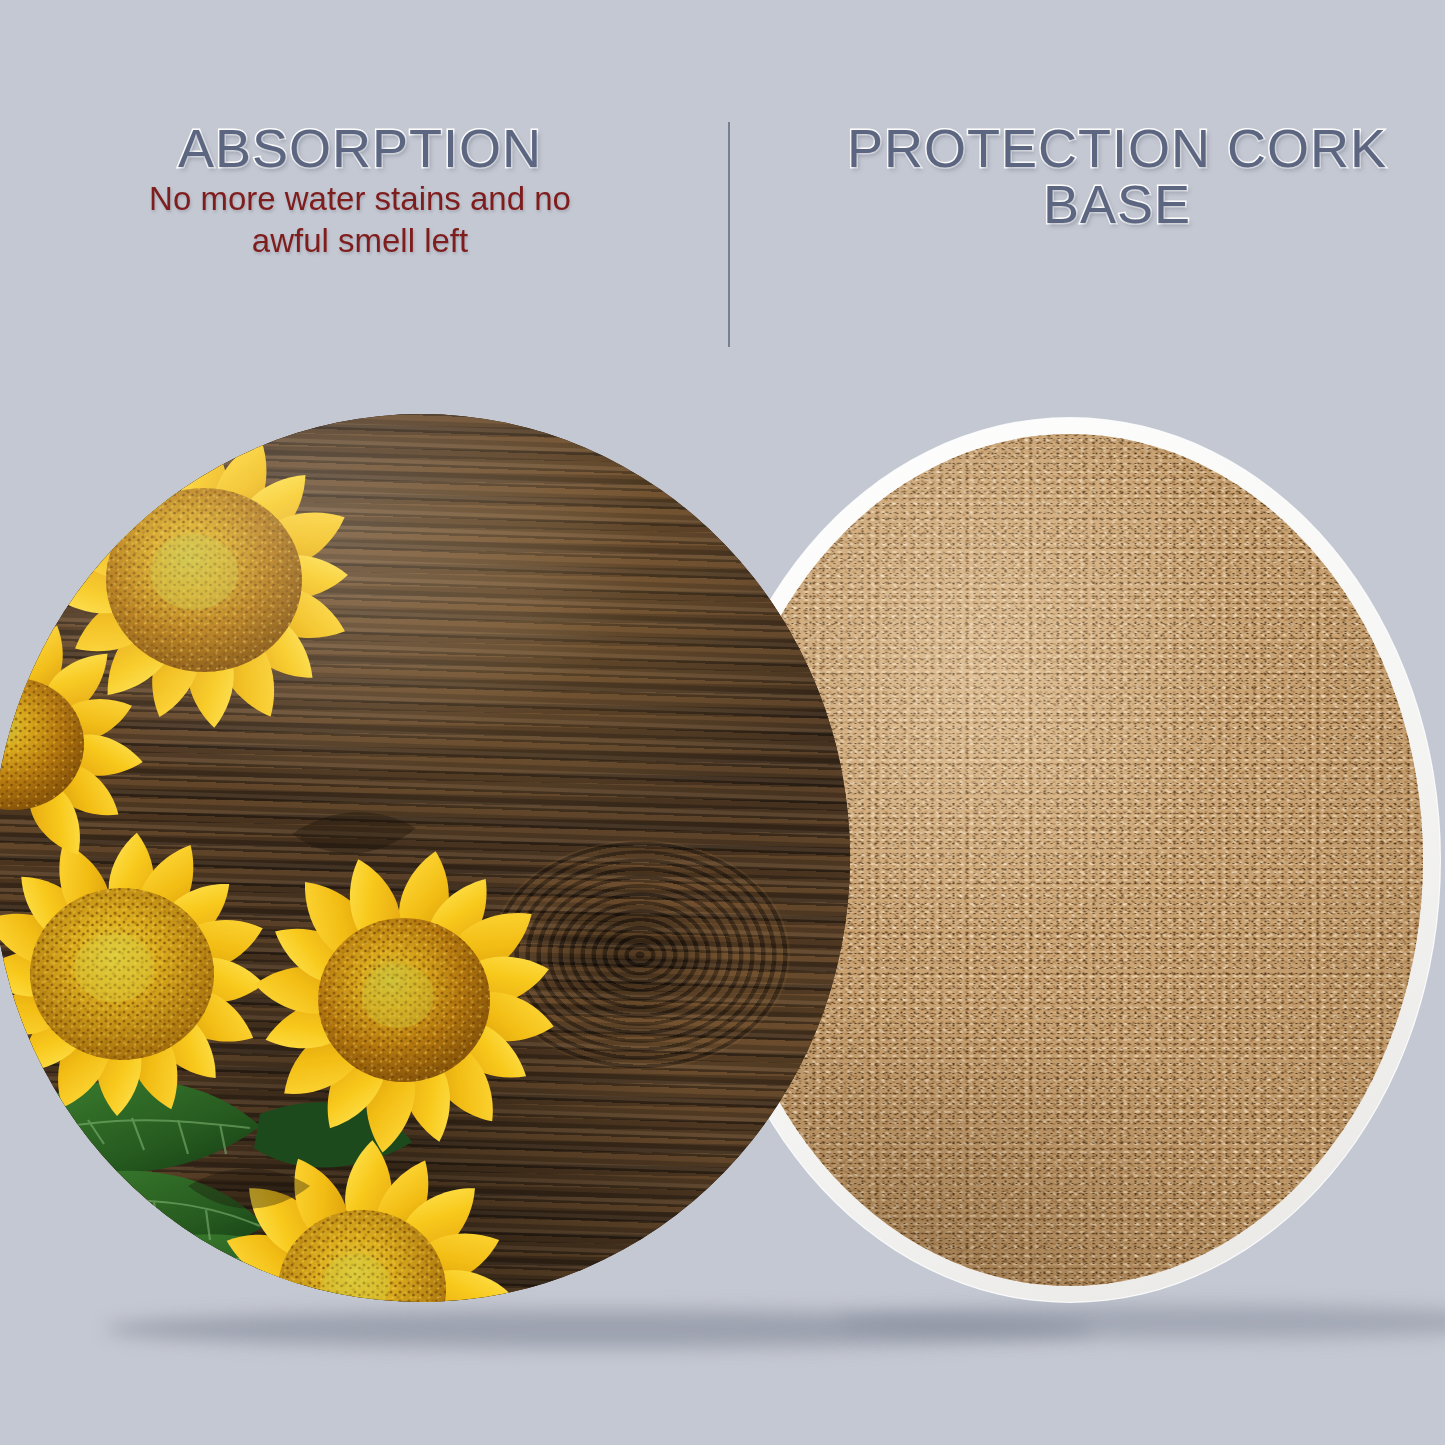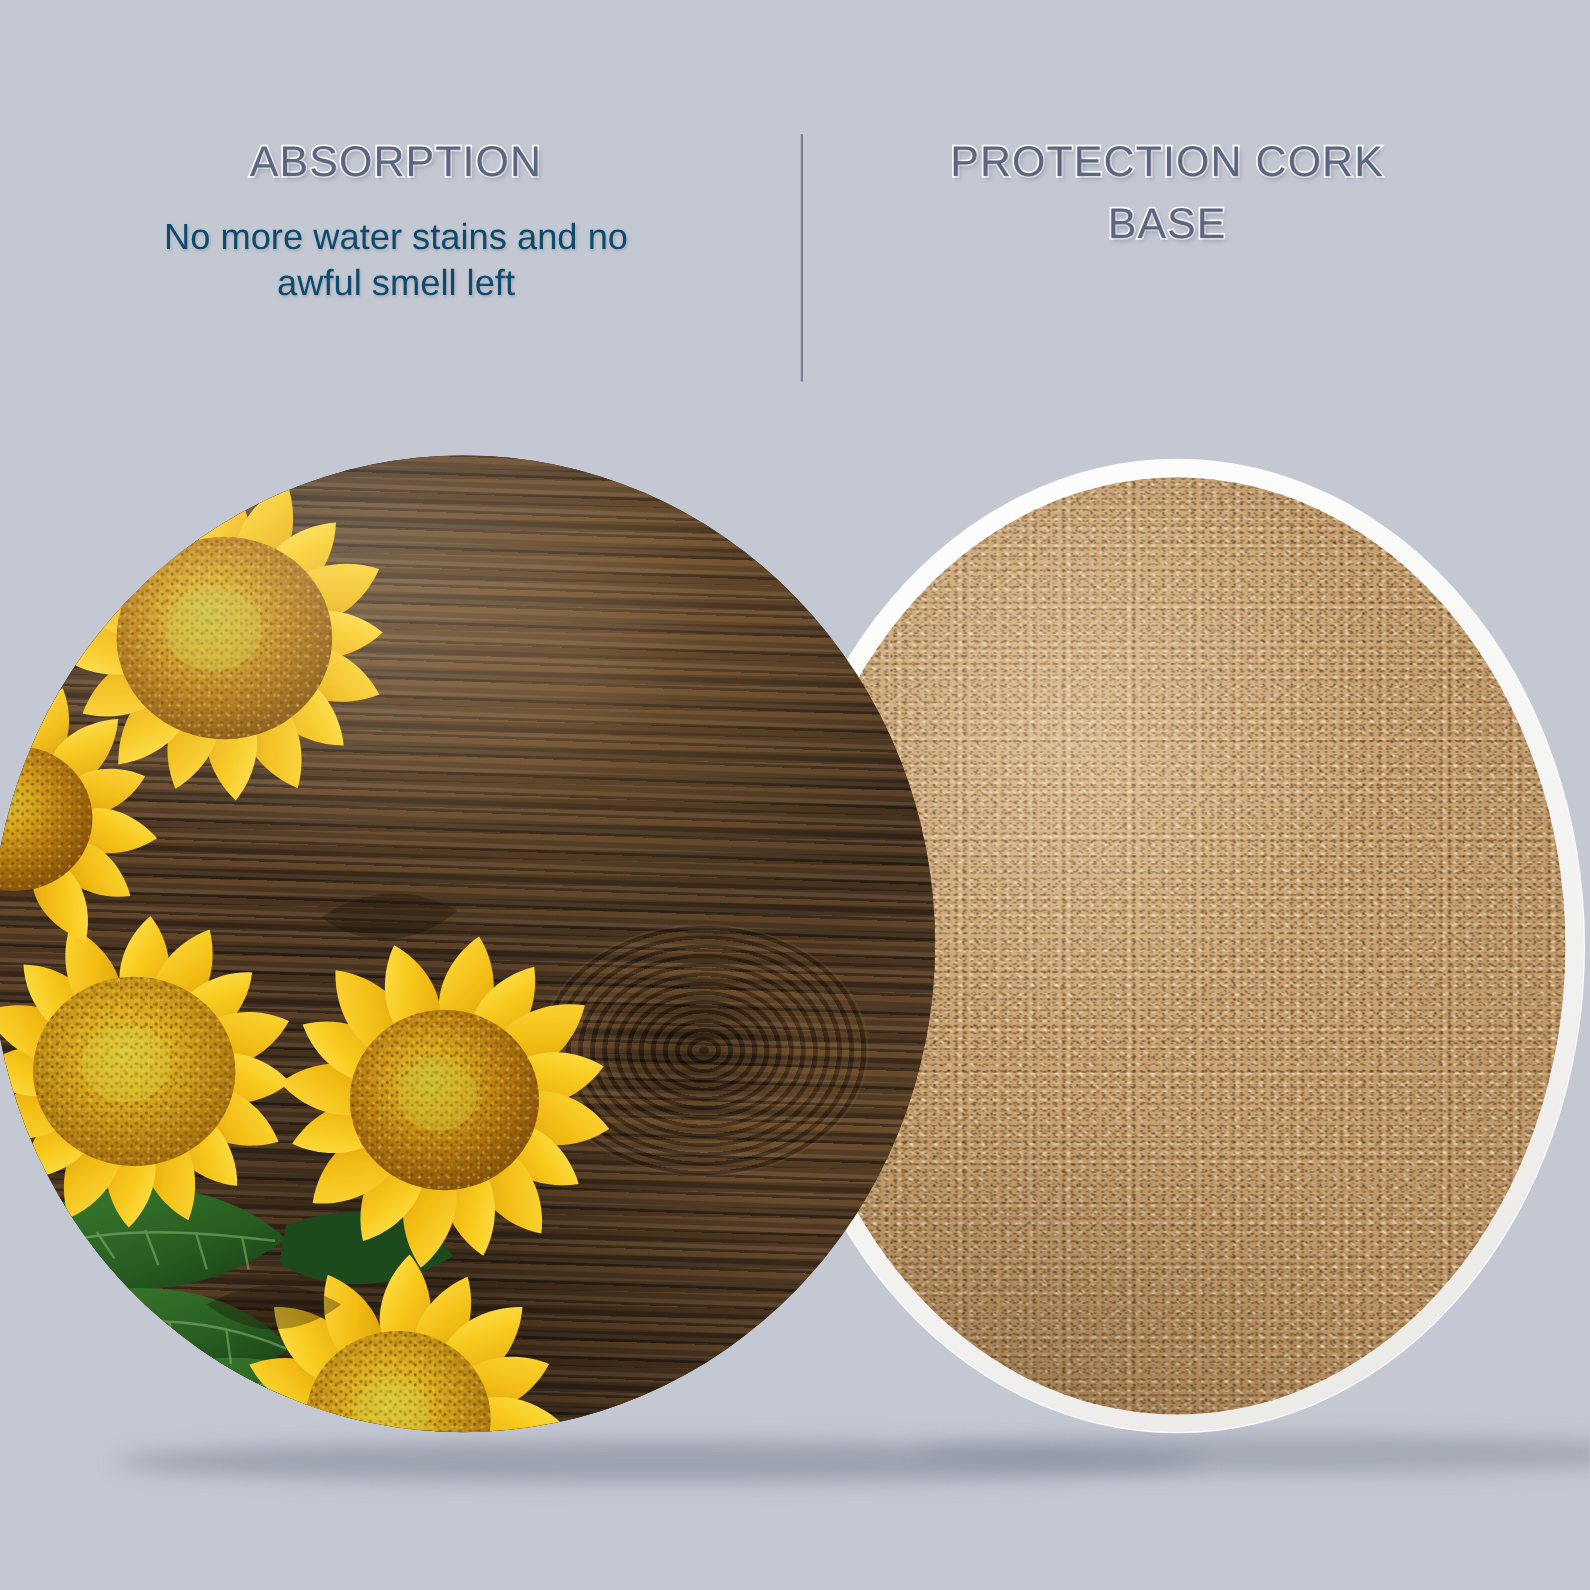--- a/index.html
+++ b/index.html
@@ -7,33 +7,33 @@
     width:1445px;height:1445px;overflow:hidden;
     font-family:"Liberation Sans","DejaVu Sans",sans-serif;
     background:#c4c8d2;
   }
   .stage{position:relative;width:1445px;height:1445px;background:#c4c8d2;}
 
   
   .header{position:absolute;left:0;top:0;width:1445px;height:400px;}
   .col{position:absolute;top:120px;text-align:center;}
   .col-left{left:110px;width:500px;}
-  .col-right{left:781px;width:560px;text-align:center;}
+  .col-right{left:837px;width:560px;text-align:center;}
 
   .heading{
-    font-size:39px;line-height:56px;font-weight:400;letter-spacing:1px;
+    font-size:54px;line-height:56px;font-weight:400;letter-spacing:1px;
     color:#5c6680;
     -webkit-text-stroke:3px #ffffff;
     paint-order:stroke fill;
     text-shadow:2px 3px 4px rgba(120,128,145,.55);
-    margin:0 0 18px 0;
+    margin:0 0 2px 0;
   }
   .subheading{
     font-size:33px;line-height:42px;font-weight:400;
-    color:#0c4a6e;
+    color:#7f1d1d;
     text-shadow:1px 2px 3px rgba(140,147,162,.6);
     margin:0;
   }
   .divider{
     position:absolute;left:728px;top:122px;width:2px;height:225px;
     background:#6a7287;opacity:.85;
   }
 
   
   .coaster{position:absolute;border-radius:50%;overflow:hidden;}

